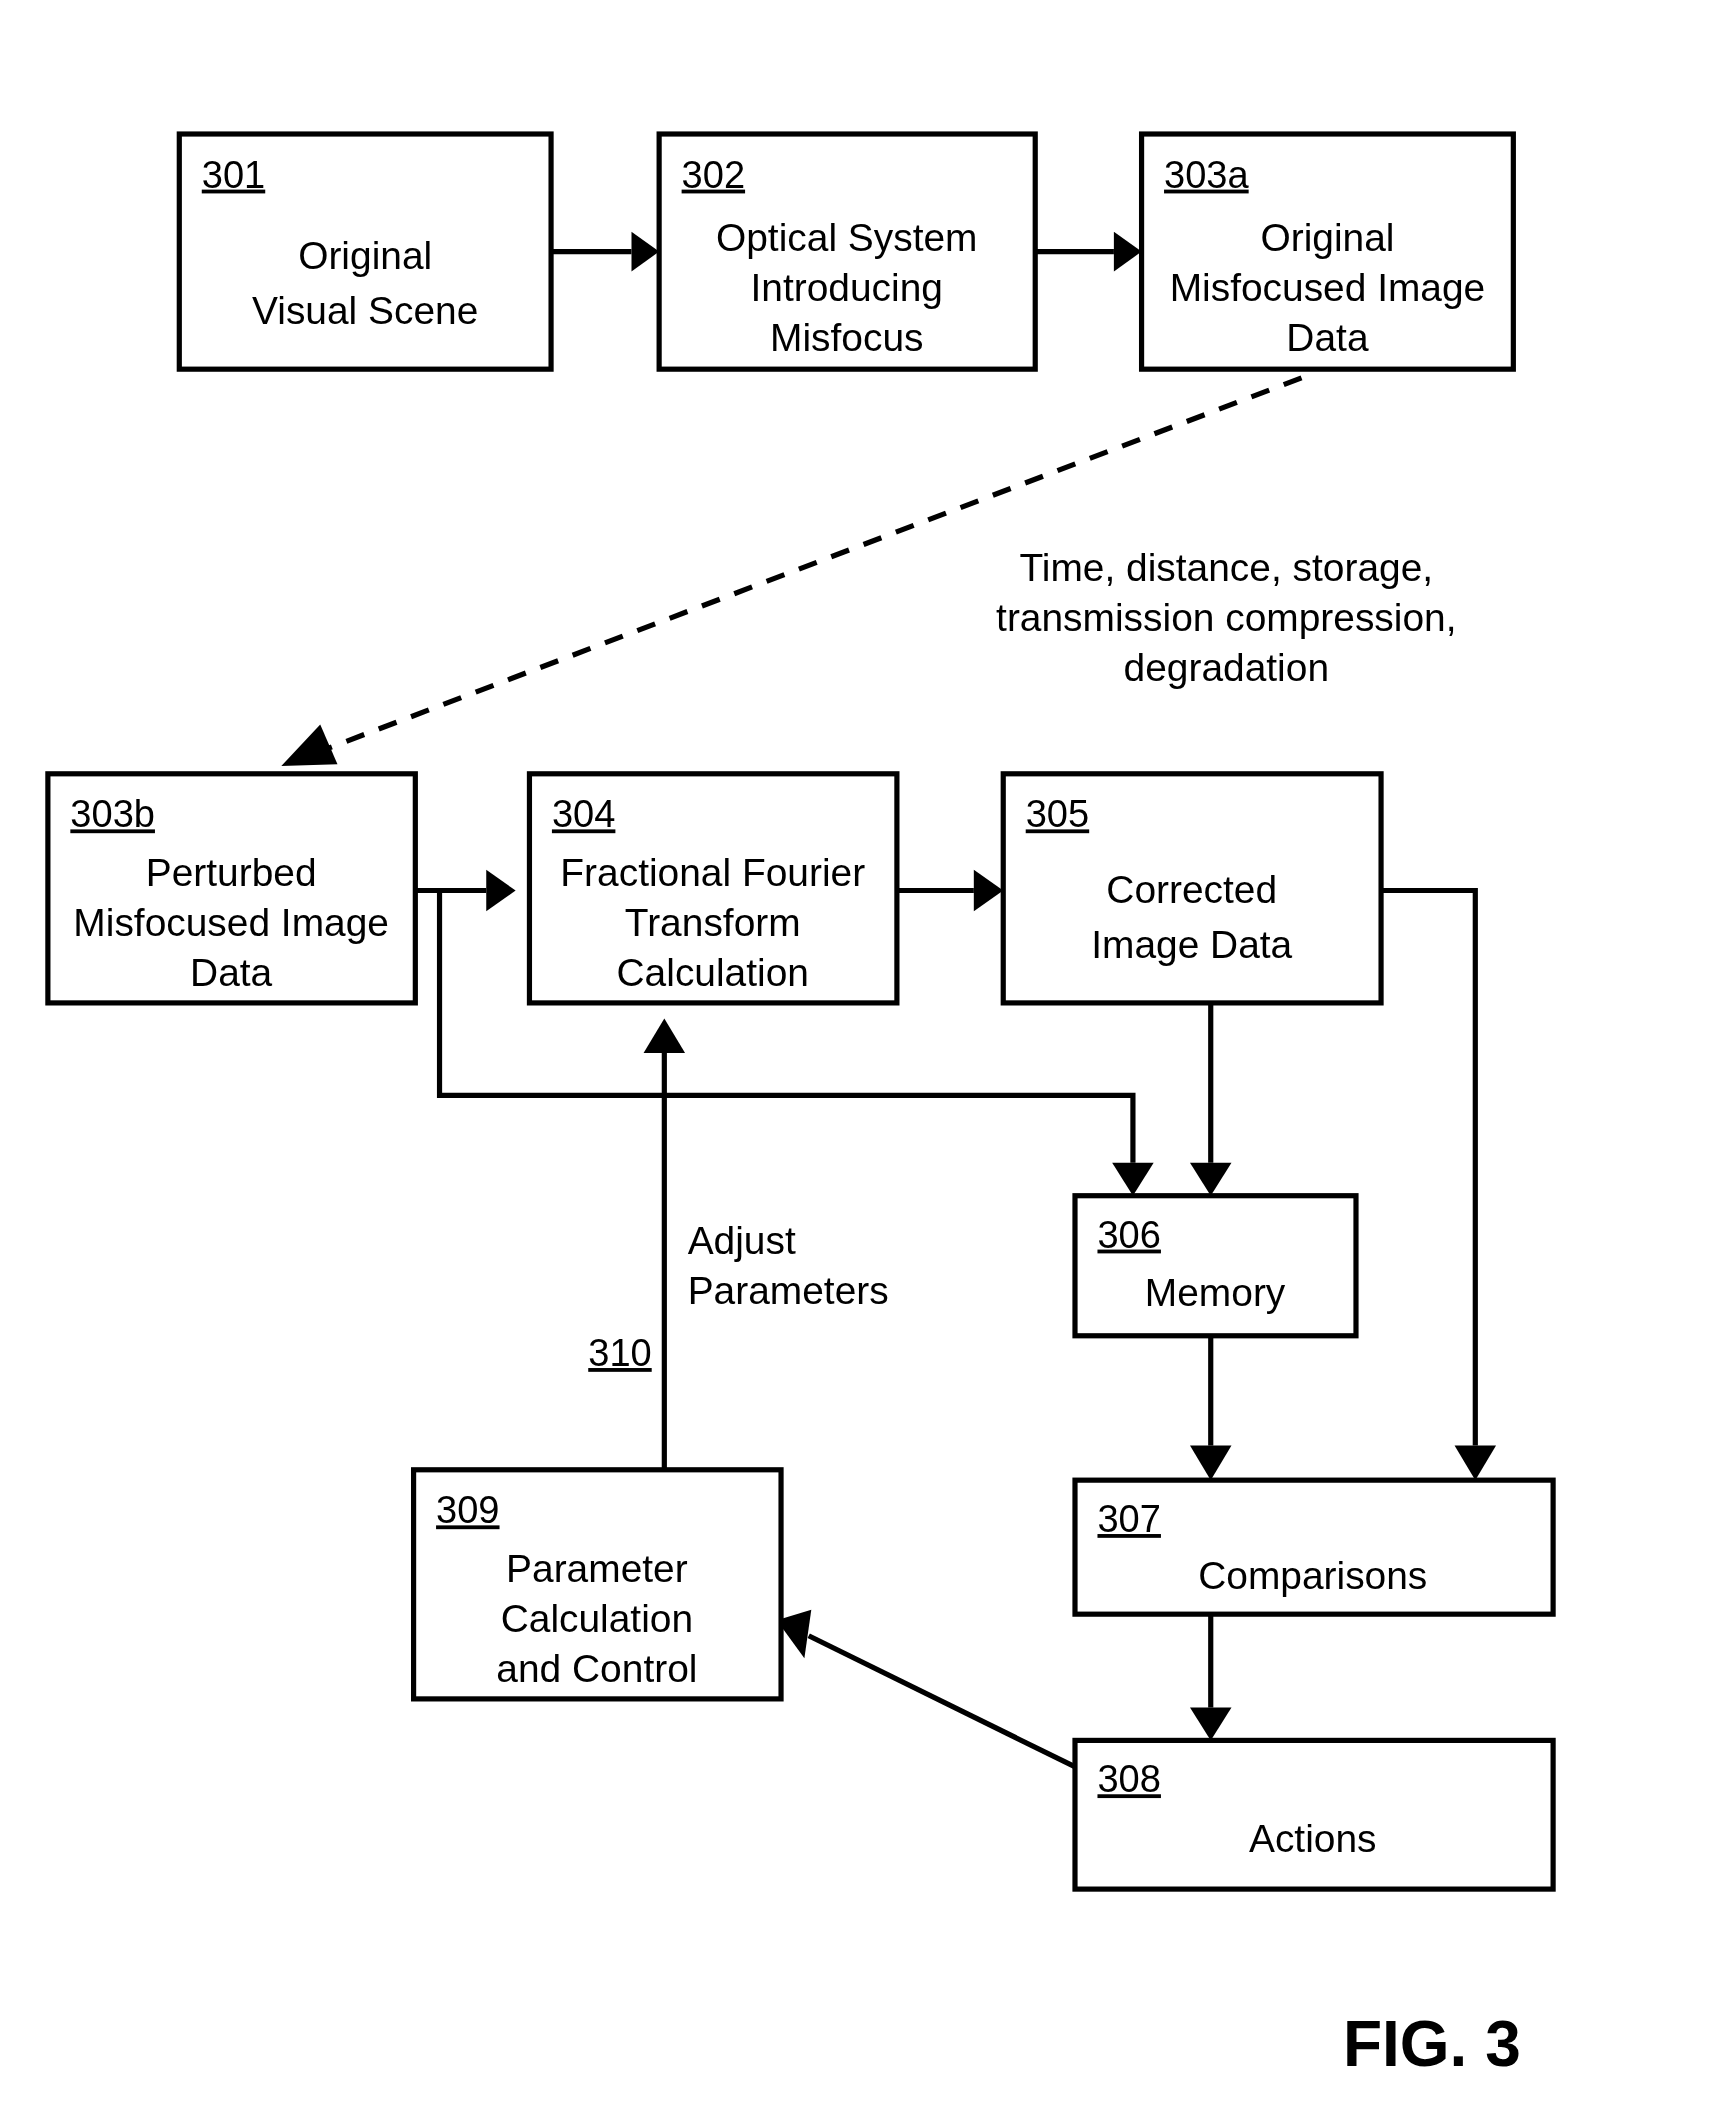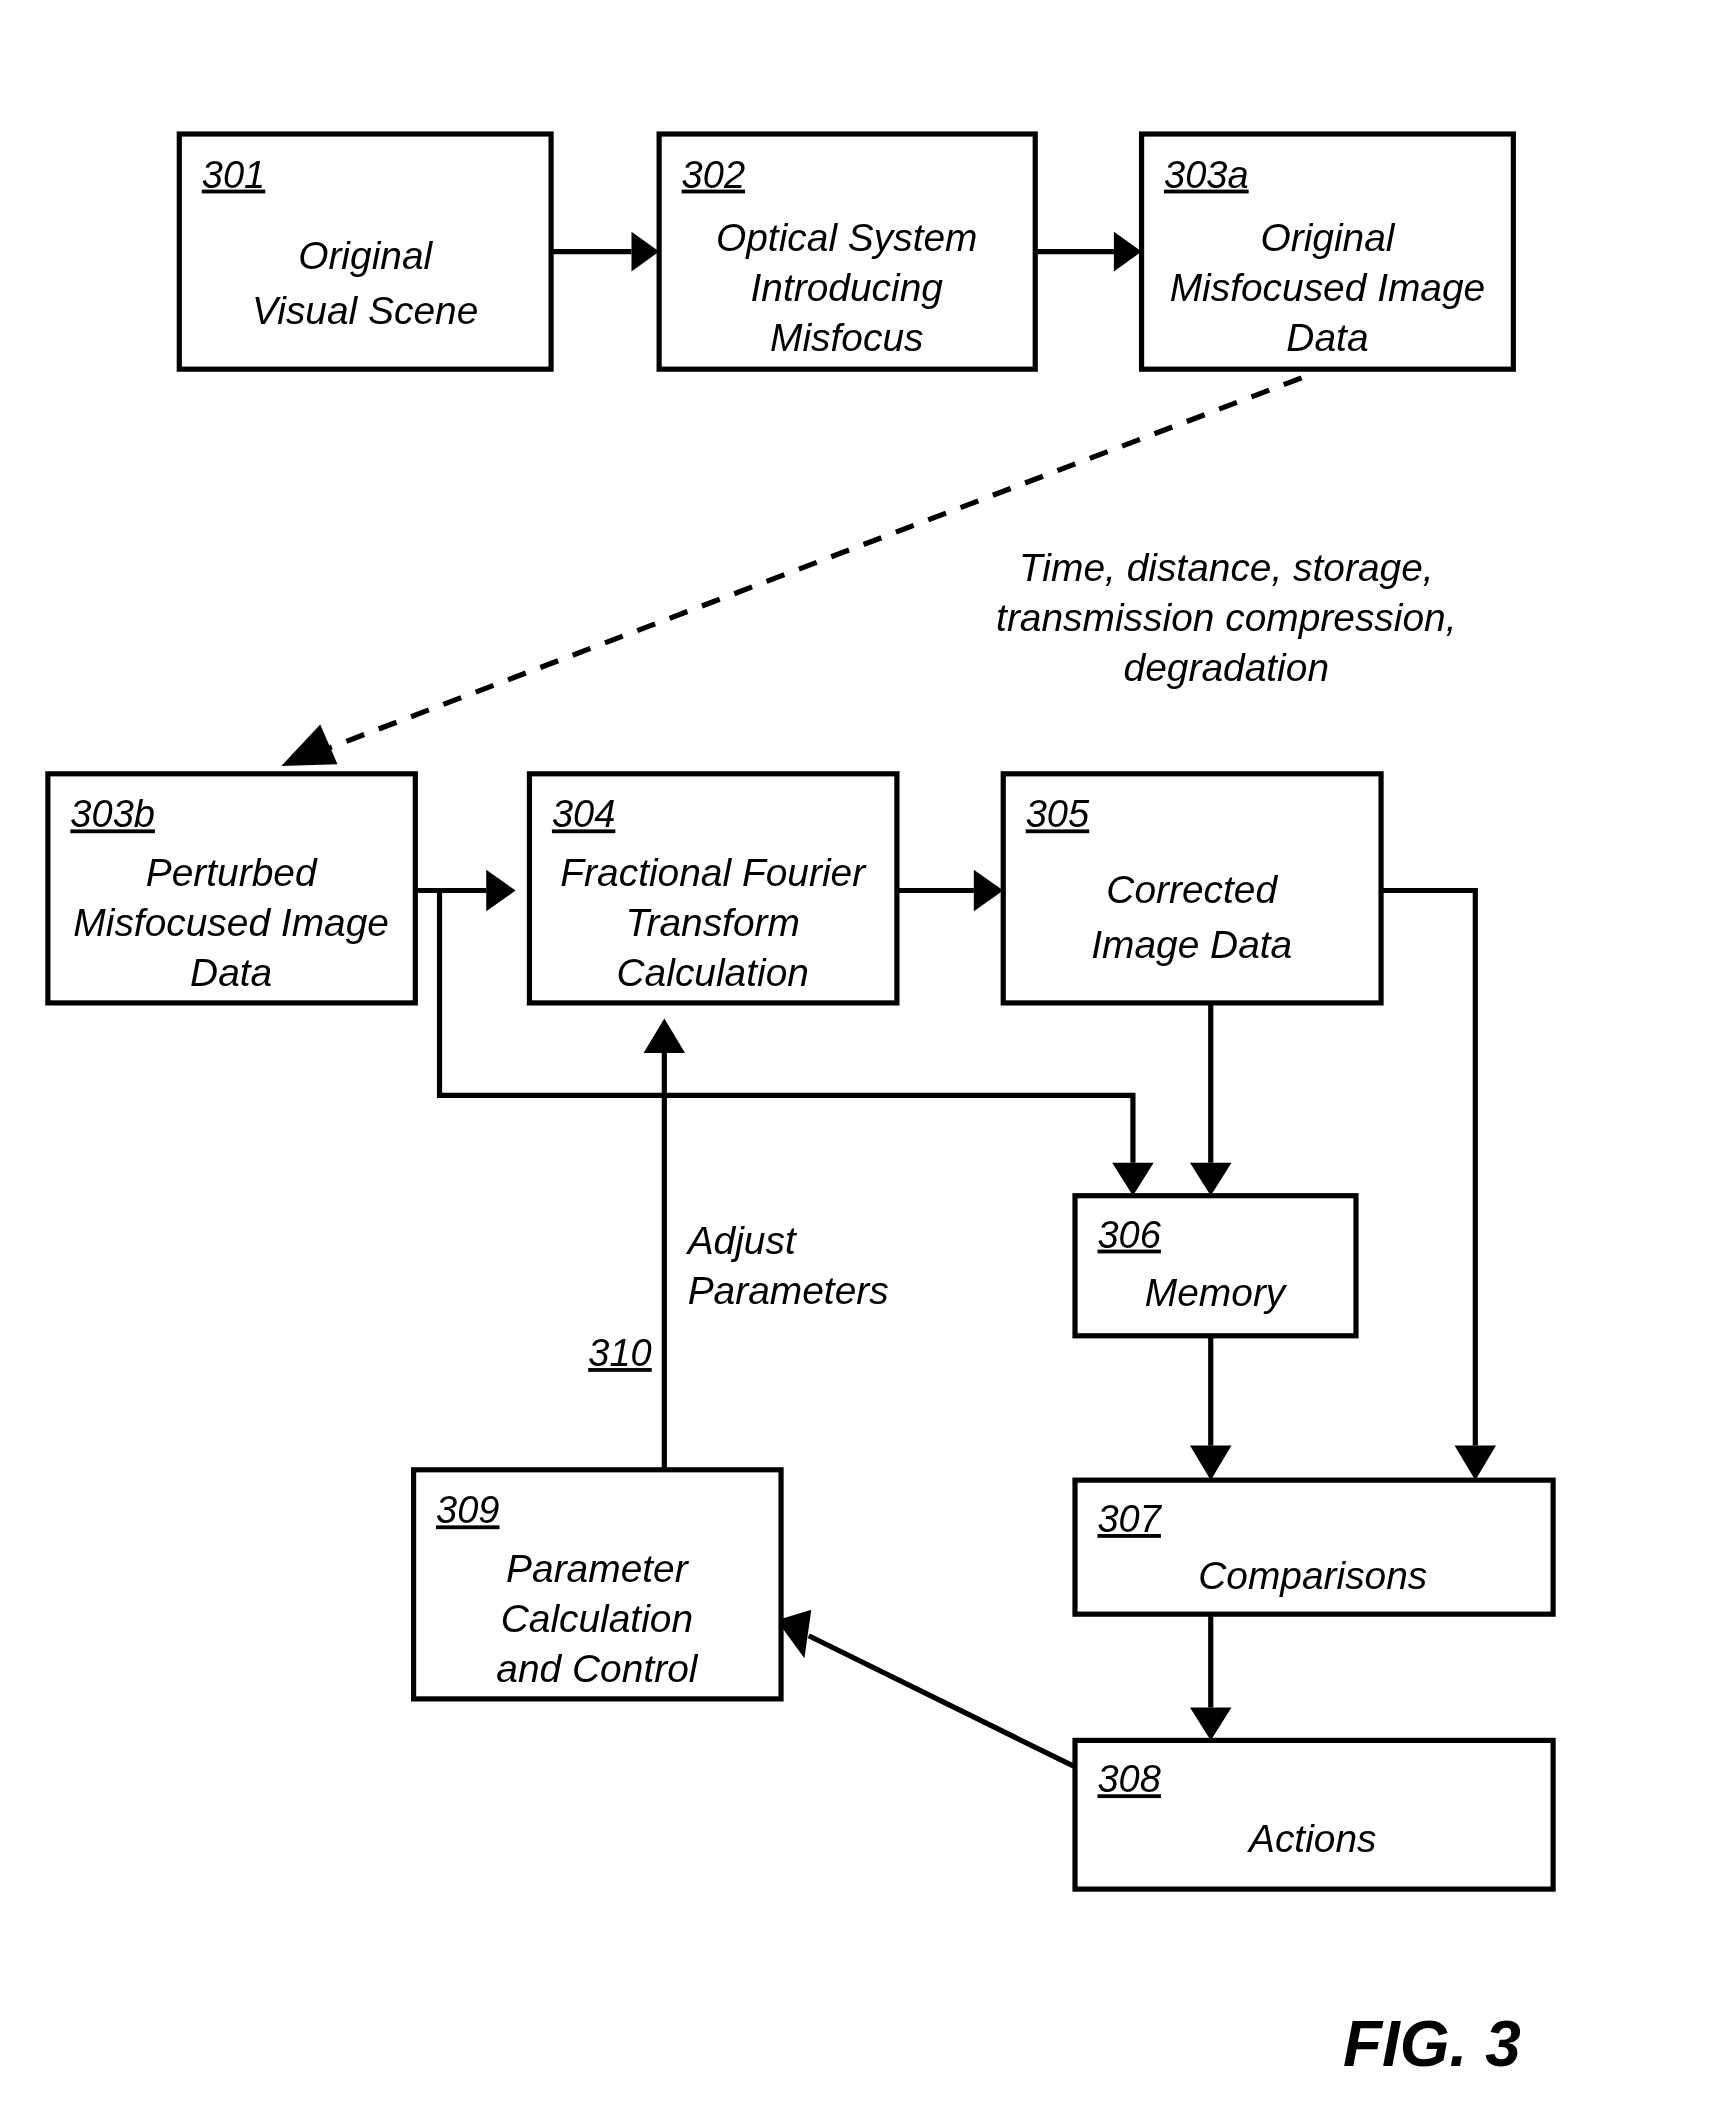--- a/index.html
+++ b/index.html
@@ -13,21 +13,20 @@
     height: 2126px;
     font-family: "Liberation Sans", sans-serif;
     color: #000000;
     overflow: hidden;
   }
   #figure-root {
     position: relative;
     width: 1735px;
     height: 2126px;
     background: #ffffff;
-    font-style: italic;
   }
   svg#diagram {
     display: block;
     width: 1735px;
     height: 2126px;
   }
   .box-rect {
     fill: #ffffff;
     stroke: #000000;
     stroke-width: 6;

